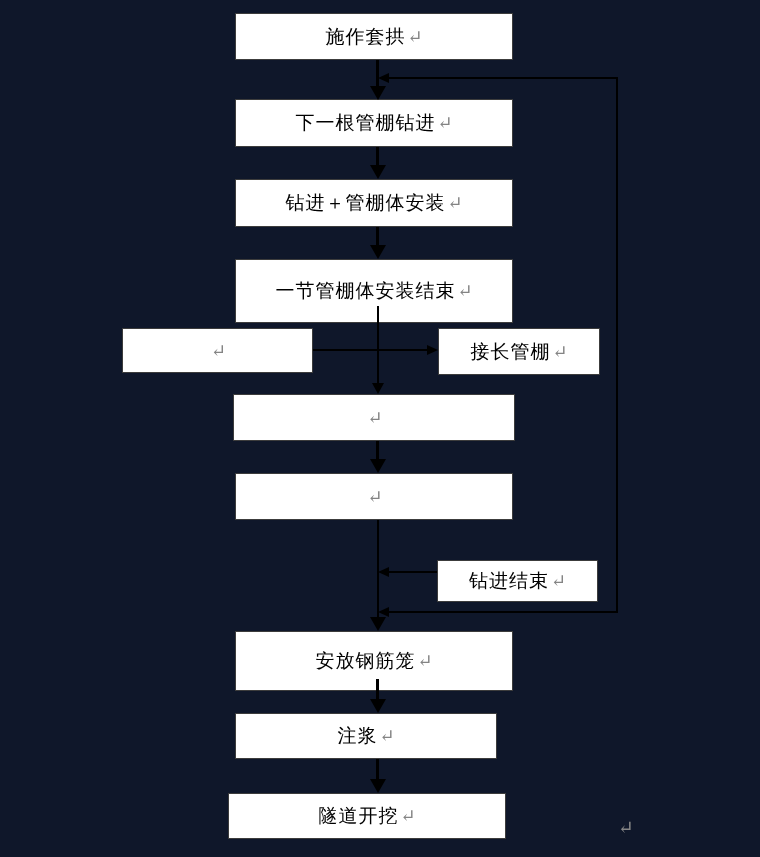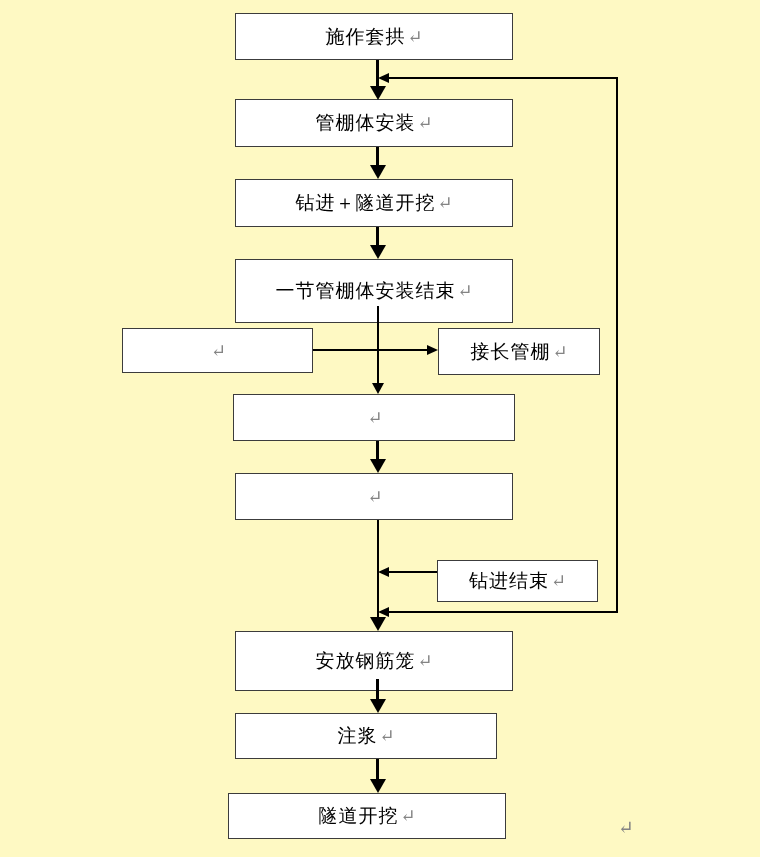--- a/index.html
+++ b/index.html
@@ -4,21 +4,21 @@
 <style>
   html, body {
     margin: 0;
     padding: 0;
     background: #ffffff;
   }
   #canvas {
     position: relative;
     width: 760px;
     height: 857px;
-    background: #fef9c3;
+    background: #0f172a;
     font-family: "Liberation Serif", "DejaVu Serif", serif;
     overflow: hidden;
   }
   .node {
     position: absolute;
     box-sizing: border-box;
     border: 1px solid #3c3c3c;
     background: #ffffff;
     display: flex;
     align-items: center;
@@ -78,26 +78,26 @@
 <body>
 
 <div id="canvas">
 
   <div class="node" style="left:235px; top:13px; width:278px; height:47px">
     <span>施作套拱</span>
       <span class="mark">↵</span>
   </div>
 
   <div class="node" style="left:235px; top:99px; width:278px; height:48px">
-    <span>管棚体安装</span>
+    <span>下一根管棚钻进</span>
       <span class="mark">↵</span>
   </div>
 
   <div class="node" style="left:235px; top:179px; width:278px; height:48px">
-    <span>钻进＋隧道开挖</span>
+    <span>钻进＋管棚体安装</span>
       <span class="mark">↵</span>
   </div>
 
   <div class="node" style="left:235px; top:259px; width:278px; height:64px">
     <span>一节管棚体安装结束</span>
       <span class="mark">↵</span>
   </div>
 
   <div class="node" style="left:233px; top:394px; width:282px; height:47px">
       <span class="mark">↵</span>

